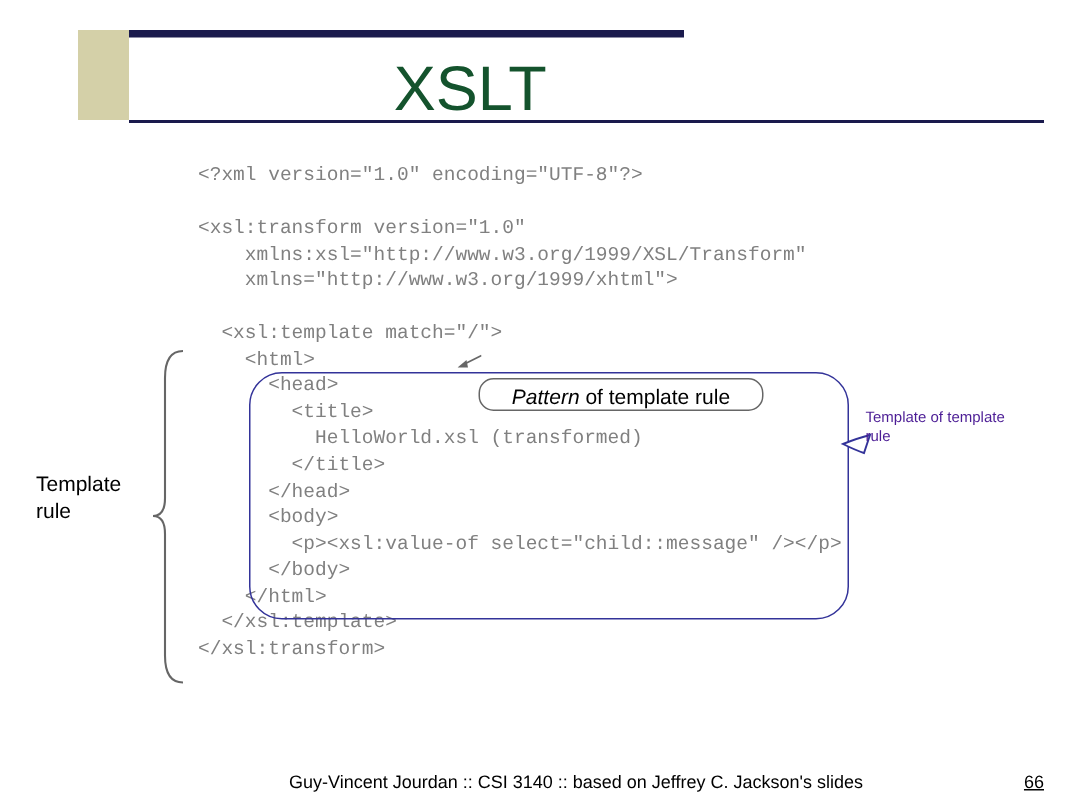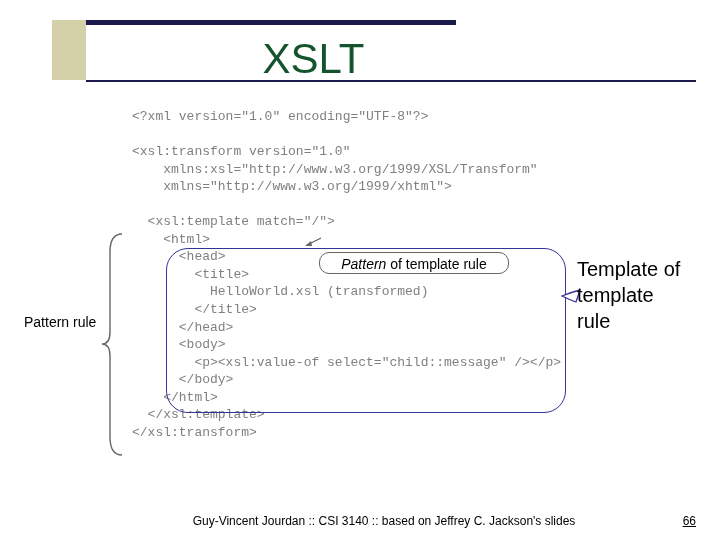--- a/index.html
+++ b/index.html
@@ -75,24 +75,24 @@
     position: absolute;
     left: 305px;
     top: 234px;
     width: 16px;
     height: 12px;
   }
   .pattern-arrow svg { width: 100%; height: 100%; }
   .template-of-template {
     position: absolute;
     left: 577px;
-    top: 256px;
-    font-size: 20px;
+    top: 272px;
+    font-size: 10px;
     line-height: 1.3;
-    color: #000000;
+    color: #4c1d95;
     width: 110px;
   }
   .template-rule-label {
     position: absolute;
     left: 24px;
     top: 313px;
     font-size: 14px;
     line-height: 1.3;
     color: #000;
     width: 80px;
@@ -188,18 +188,18 @@
   <span class="it">Pattern</span><span> of template rule</span>
 </div>
 <div class="pattern-arrow">
   <svg viewBox="0 0 16 12">
     <line x1="16" y1="2" x2="4" y2="8" stroke="#666" stroke-width="1.2"></line>
     <polygon points="0,10 6,5 7,10" fill="#666"></polygon>
   </svg>
 </div>
 
 <div class="template-of-template">Template of template rule</div>
-<div class="template-rule-label">Pattern rule</div>
+<div class="template-rule-label">Template rule</div>
 
 <div class="footer">
   <span class="footer-text">Guy-Vincent Jourdan :: CSI 3140 :: based on Jeffrey C. Jackson's slides</span>
   <span class="page-num">66</span>
 </div>
 
 </body></html>

